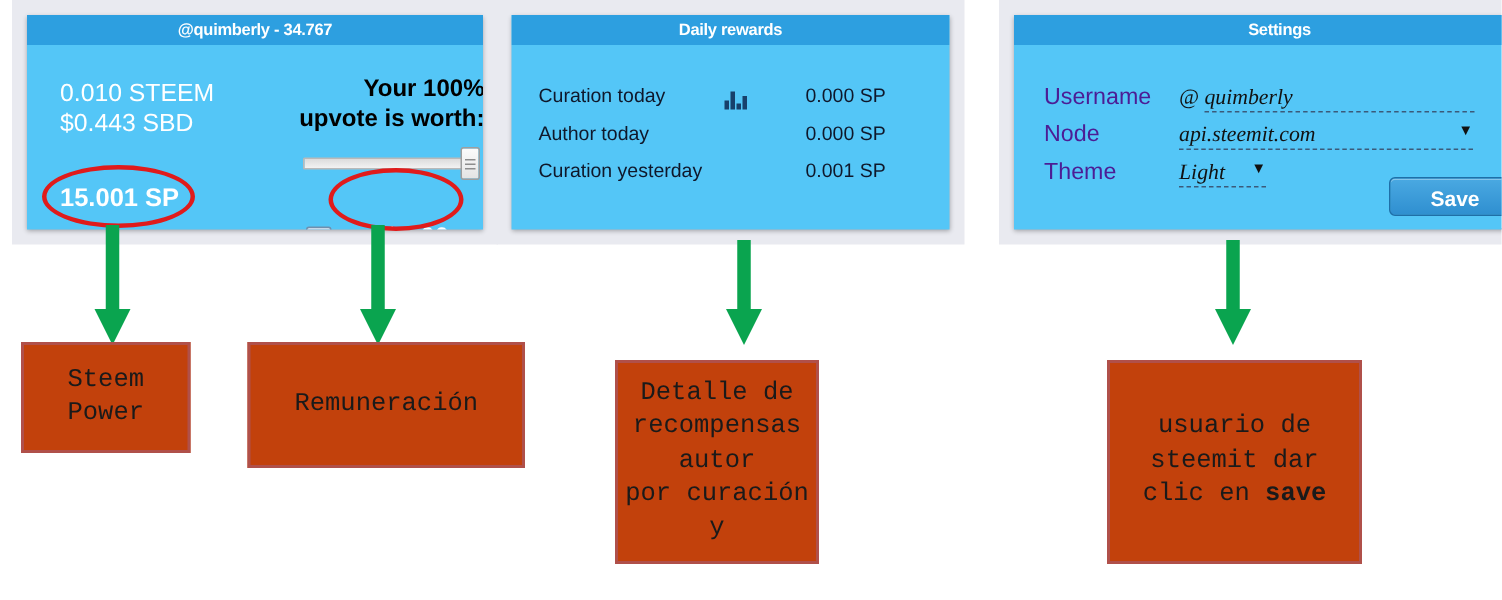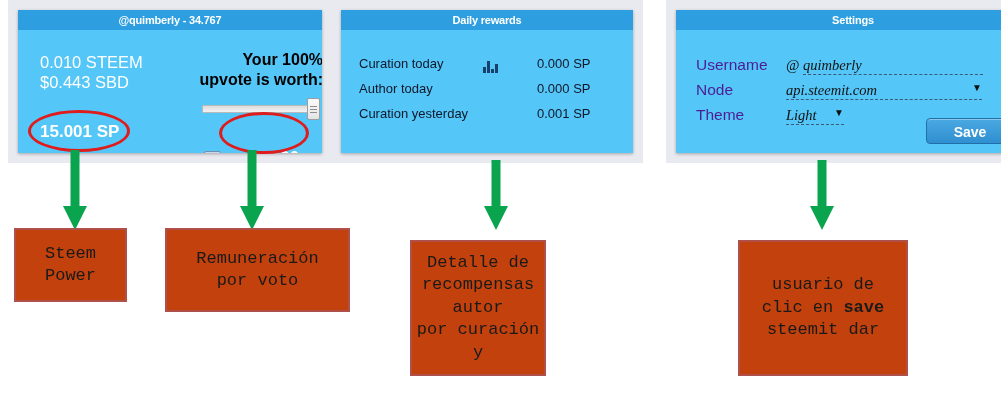--- a/index.html
+++ b/index.html
@@ -363,34 +363,33 @@
 <div class="callout" style="left:14px; top:228px; width:113px; height:74px">
   <div>
     <div>Steem</div>
     <div>Power</div>
   </div>
 </div>
 
 <div class="callout" style="left:165px; top:228px; width:185px; height:84px">
   <div>
     <div>Remuneración</div>
-    <div>por voto</div>
   </div>
 </div>
 
 <div class="callout" style="left:410px; top:240px; width:136px; height:136px">
   <div>
     <div>Detalle de</div>
     <div>recompensas</div>
     <div>autor</div>
     <div>por curación y</div>
   </div>
 </div>
 
 <div class="callout" style="left:738px; top:240px; width:170px; height:136px">
   <div>
     <div>usuario de</div>
+    <div>steemit  dar</div>
     <div>
       <span>clic en </span><b>save</b>
     </div>
-    <div>steemit  dar</div>
   </div>
 </div>
 
 </body></html>

